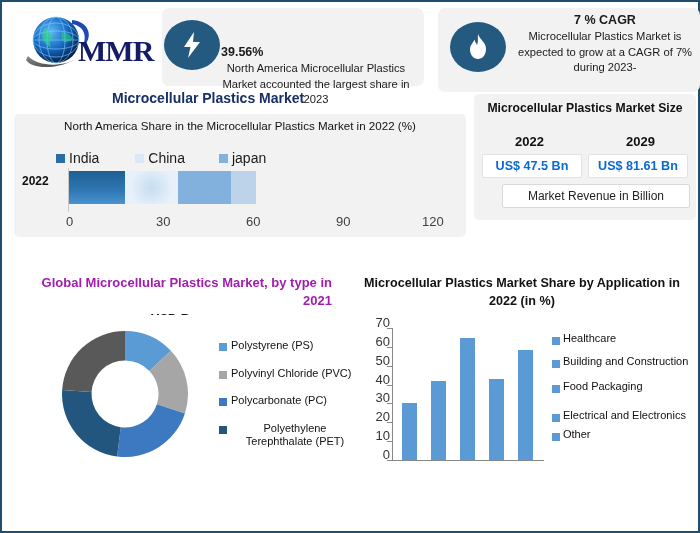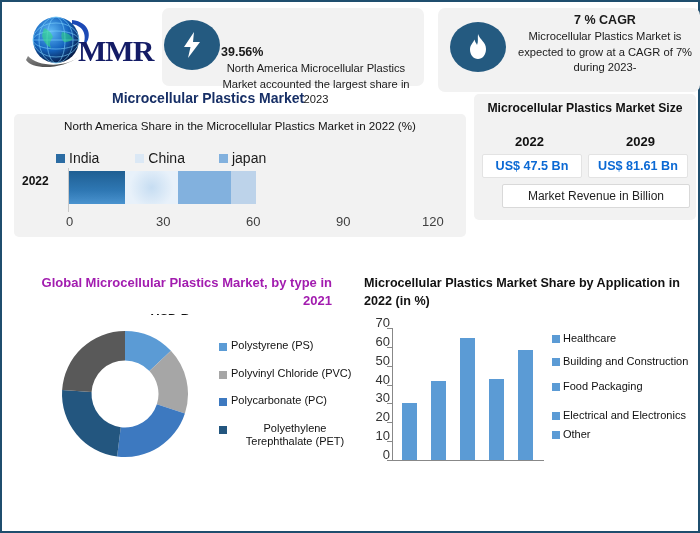--- a/index.html
+++ b/index.html
@@ -123,32 +123,32 @@
   }
   .donut-svg{position:absolute;left:42px;top:57px;}
   .donut-legend{position:absolute;left:203px;top:69px;width:140px;}
   .dl-item{display:flex;align-items:flex-start;margin-bottom:14px;}
   .dl-item .sw{width:8px;height:8px;margin-top:4px;margin-right:4px;flex:none;}
   .dl-item .tx{font-size:11px;line-height:13.5px;color:#111;text-align:center;}
 
   
   .col-block{position:absolute;left:362px;top:268px;width:334px;height:245px;}
   .col-title{
-    position:absolute;left:0;top:4px;width:316px;
+    position:absolute;left:0;top:4px;width:316px;text-align:center;
     font-size:12.6px;font-weight:bold;color:#111;line-height:18px;
   }
   .col-ylabels{position:absolute;left:0;top:52px;width:26px;}
   .col-yl{position:absolute;right:0;font-size:13px;color:#333;transform:translateY(-50%);}
   .col-axis-v{position:absolute;left:28px;top:58px;width:1px;height:132px;background:#888;}
   .col-axis-h{position:absolute;left:28px;top:190px;width:152px;height:1px;background:#888;}
   .col-tickmark{position:absolute;left:23px;width:5px;height:1px;background:#888;}
   .col-bars{position:absolute;left:32px;top:58px;width:150px;height:132px;}
   .col-bar{position:absolute;bottom:0;width:15px;background:#5b9bd5;}
   .col-legend{position:absolute;left:188px;top:62px;width:140px;}
-  .cl-item{display:flex;align-items:flex-start;margin-bottom:10px;}
+  .cl-item{display:flex;align-items:flex-end;margin-bottom:10px;}
   .cl-item .sw{width:8px;height:8px;margin-top:3px;margin-right:3px;flex:none;background:#5b9bd5;}
   .cl-item .tx{font-size:11px;line-height:13px;color:#111;}
 </style>
 </head>
 <body>
 
 <div id="infographic">
 
   <div class="logo-box">
     <div class="globe-wrap">

